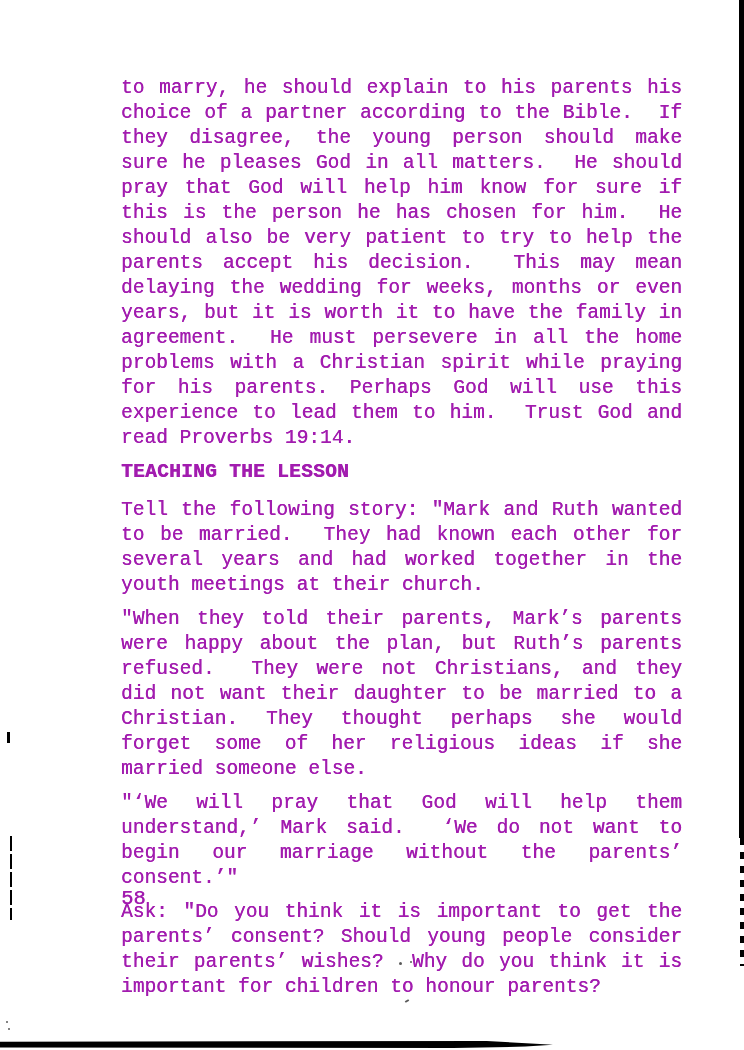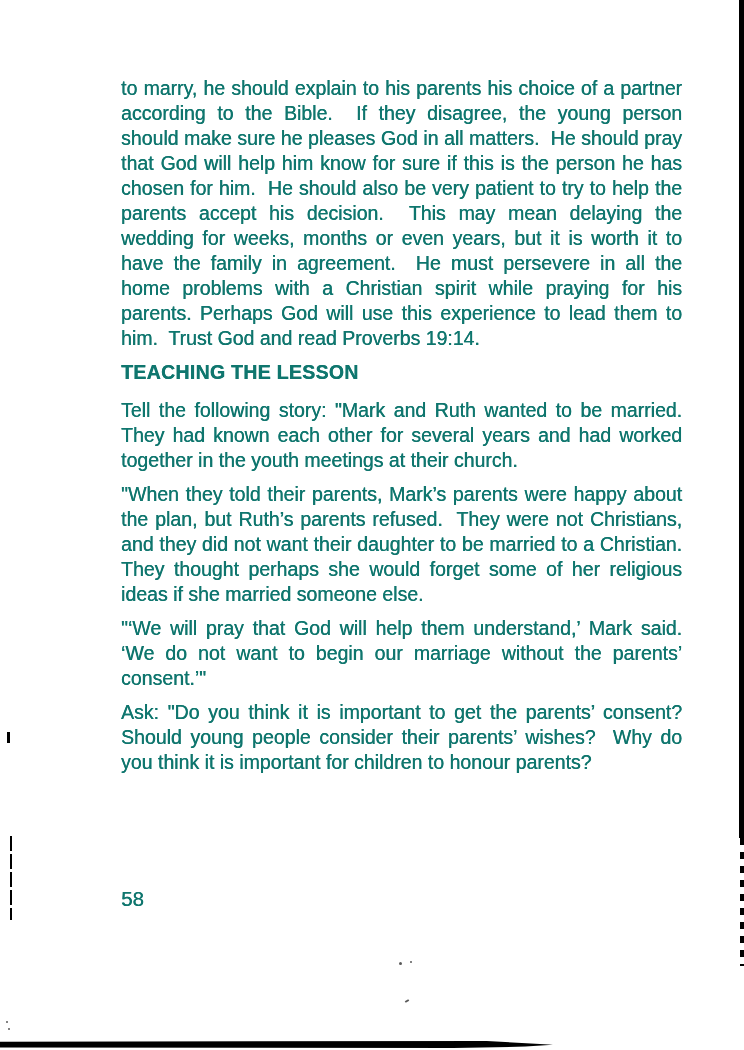--- a/index.html
+++ b/index.html
@@ -6,22 +6,22 @@
     margin: 0;
     padding: 0;
     background: #e8e8e8;
   }
   .page {
     position: relative;
     width: 744px;
     height: 1050px;
     background: #ffffff;
     overflow: hidden;
-    font-family: Liberation Sans, sans-serif;
-    color: #0f766e;
+    font-family: Liberation Mono, monospace;
+    color: #a21caf;
   }
   .text-column {
     position: absolute;
     left: 121px;
     top: 76px;
     width: 561px;
   }
   .text-column p {
     margin: 0 0 9px 0;
     font-size: 19.5px;

